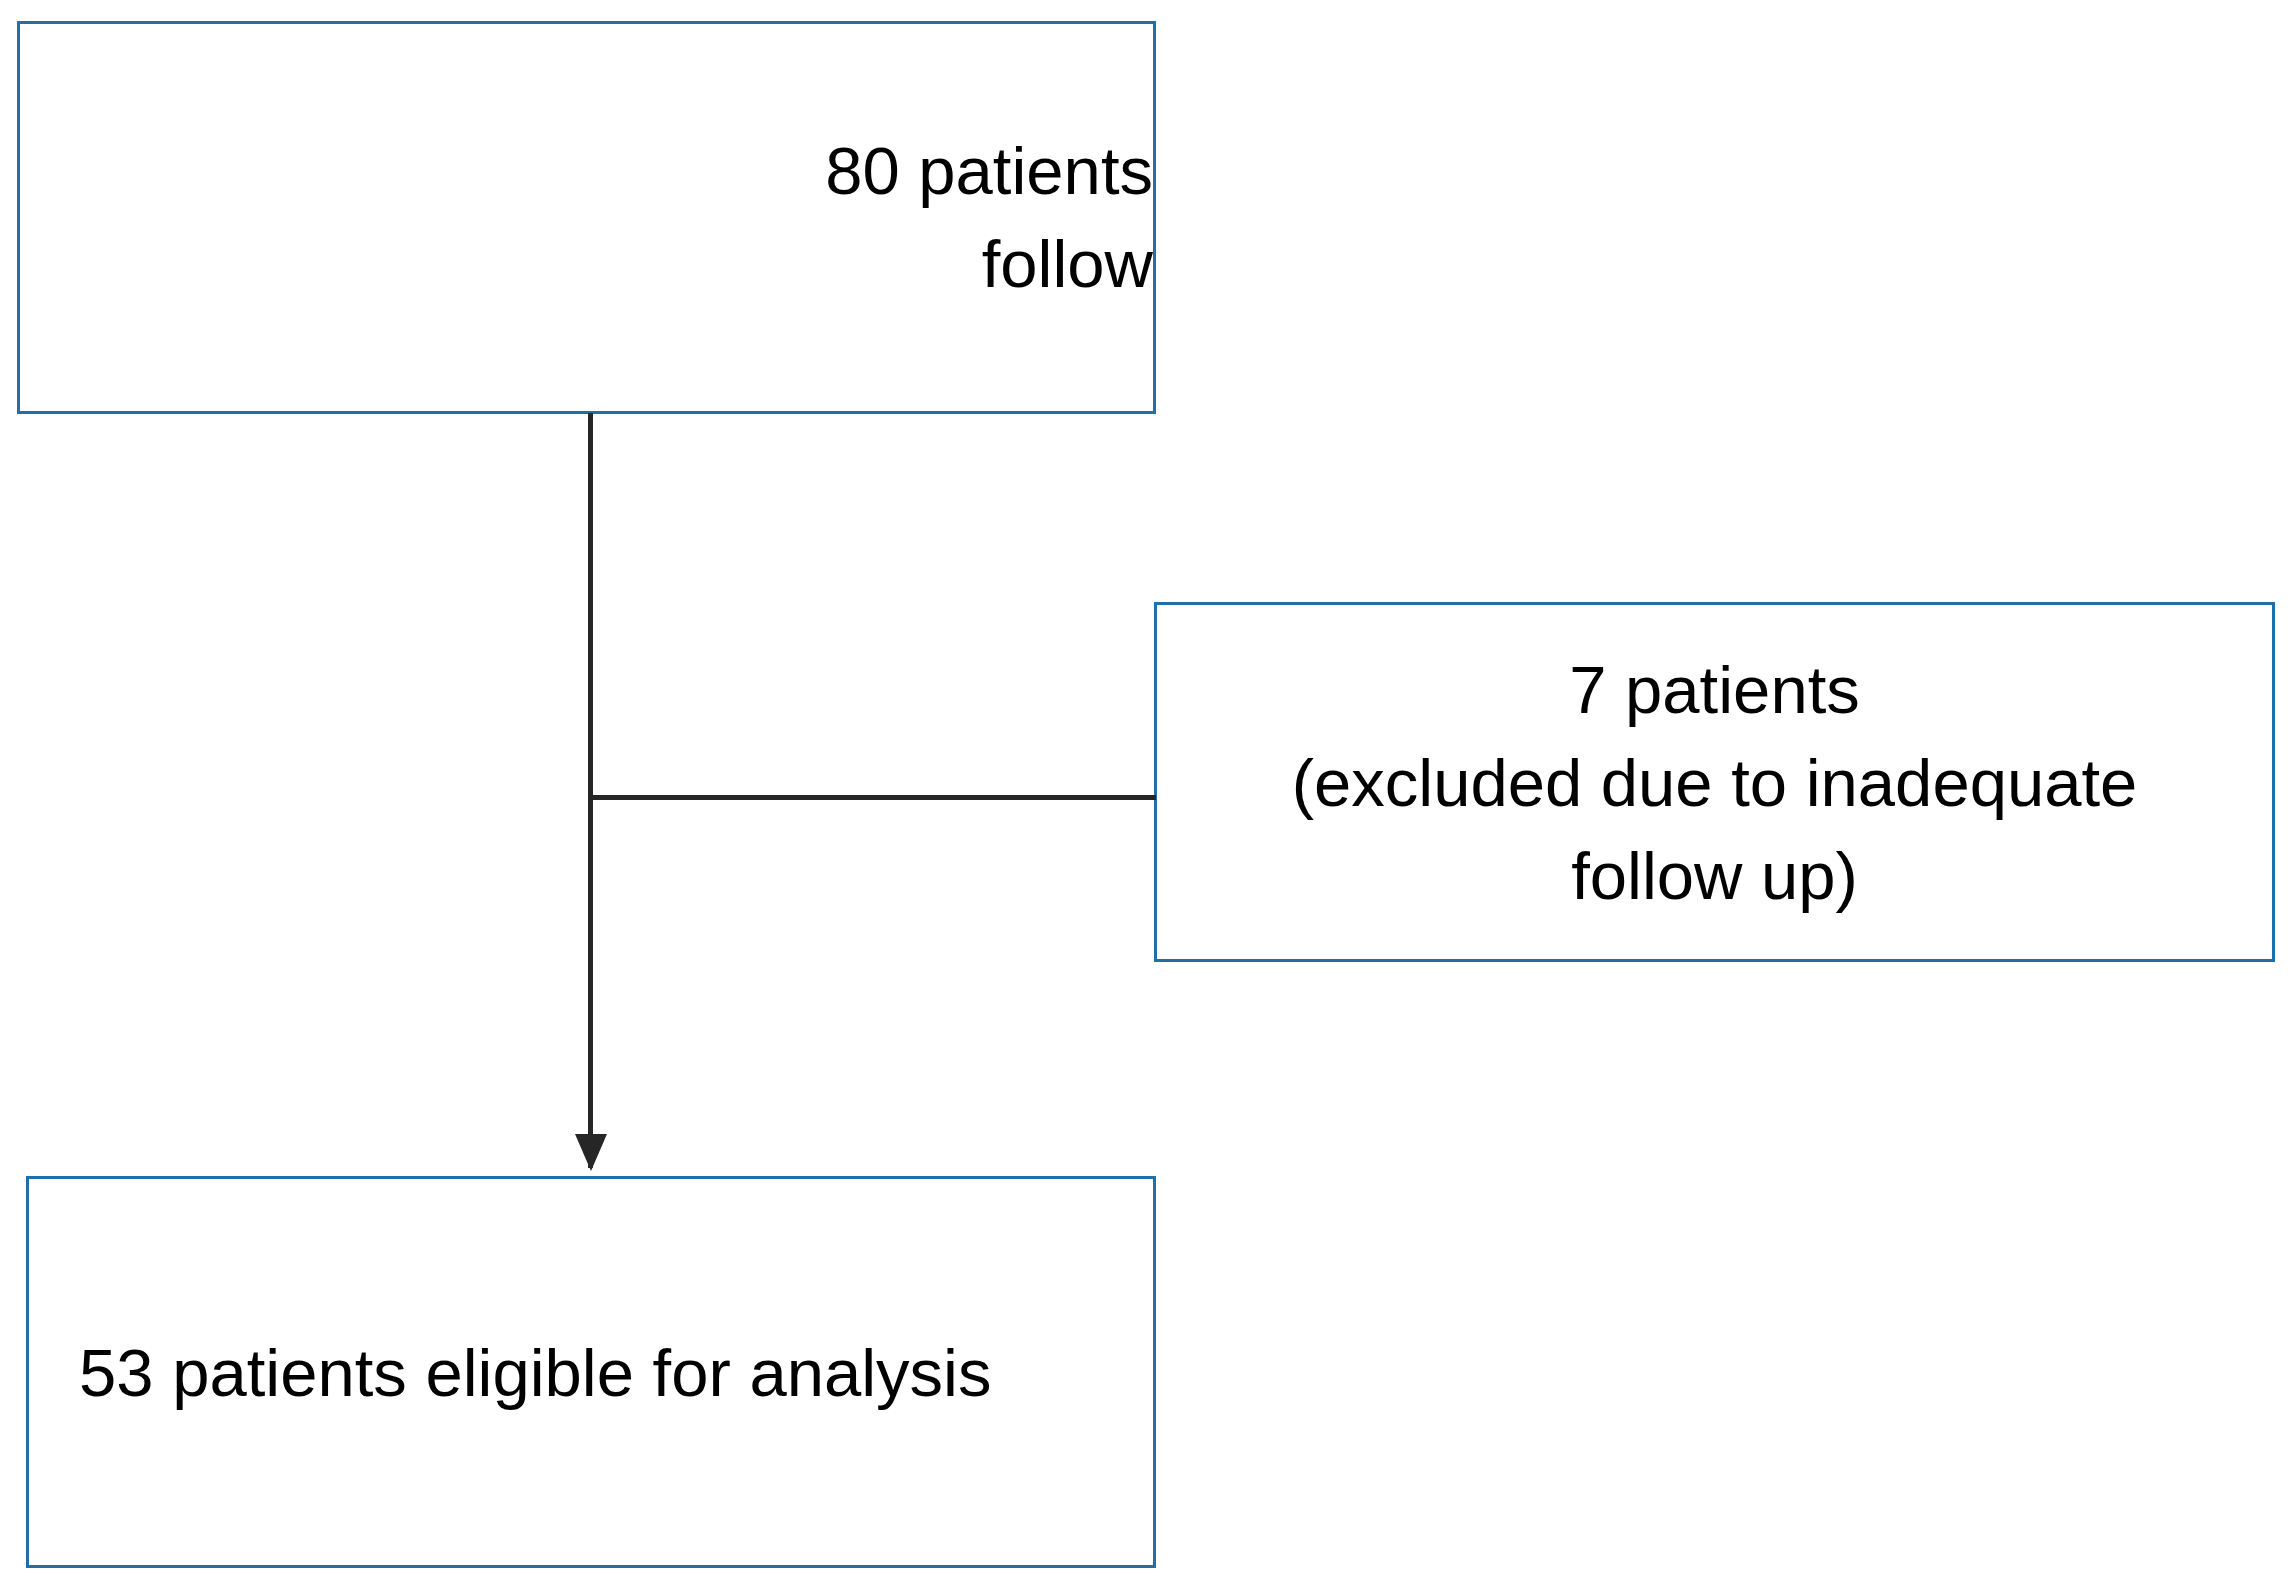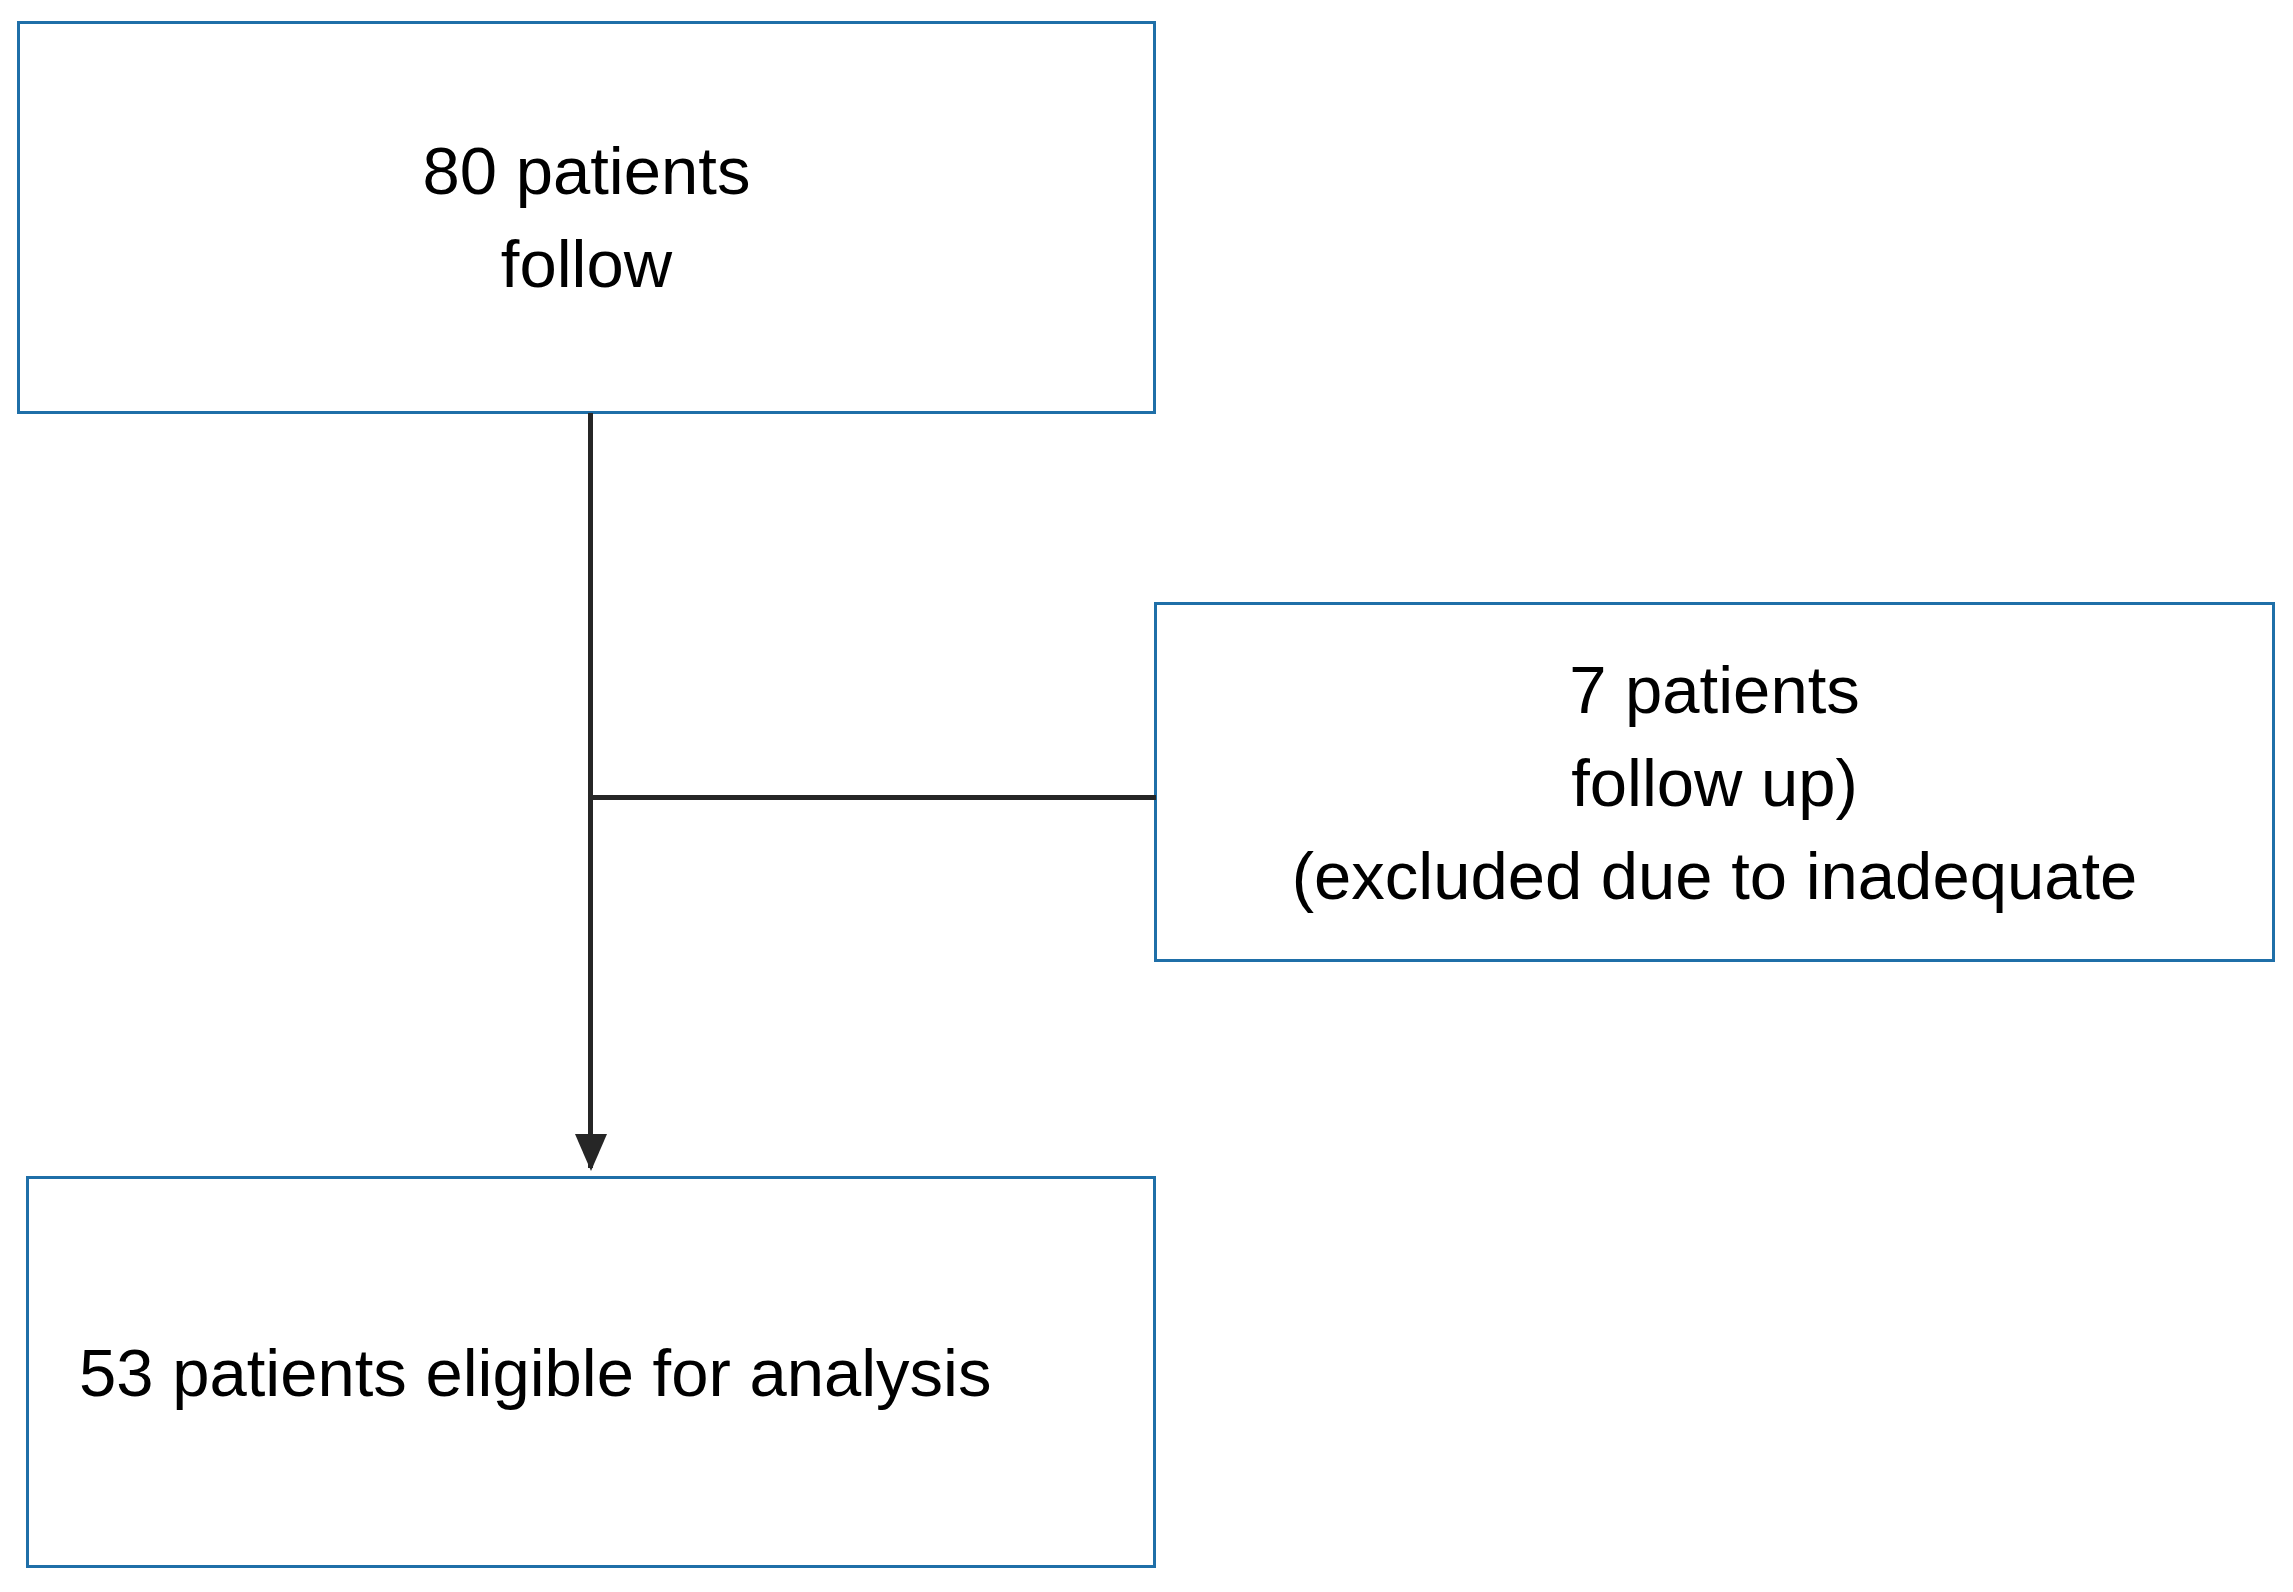--- a/index.html
+++ b/index.html
@@ -36,20 +36,21 @@
   }
   .center-text { align-items: center; text-align: center; }
   .left-text   { align-items: flex-start; text-align: left; padding-left: 50px; }
 
   
   #box-source {
     left: 17px;
     top: 20.5px;
     width: 1139px;
     height: 393px;
+    align-items: flex-end;
   }
   
   #box-excluded {
     left: 1154px;
     top: 602px;
     width: 1121px;
     height: 360px;
   }
   
   #box-eligible {
@@ -92,22 +93,22 @@
 
 <div id="canvas">
 
   <div class="flow-box center-text" id="box-source">
     <div class="line">80 patients</div>
     <div class="line">follow</div>
   </div>
 
   <div class="flow-box center-text" id="box-excluded">
     <div class="line">7 patients</div>
+    <div class="line">(excluded due to inadequate</div>
     <div class="line">follow up)</div>
-    <div class="line">(excluded due to inadequate</div>
   </div>
 
   <div class="flow-box left-text" id="box-eligible">
     <div class="line">53 patients eligible for analysis</div>
   </div>
 
   <div class="connector" id="connector-vertical"></div>
   <div class="connector" id="connector-horizontal"></div>
   <div id="arrow-head"></div>
 

